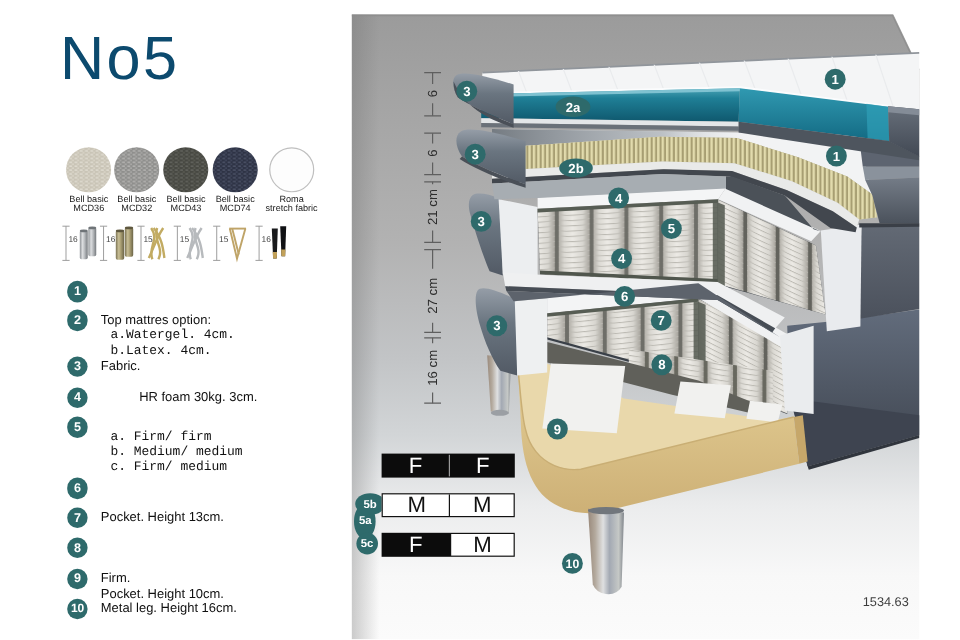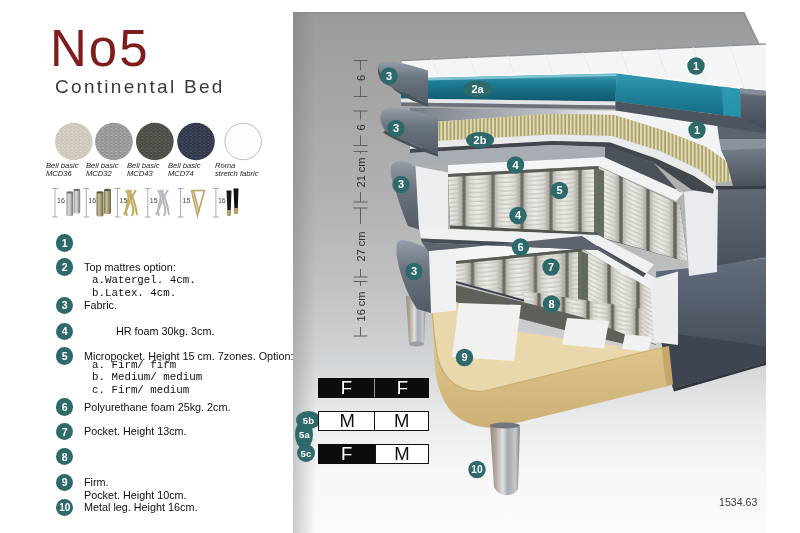--- a/index.html
+++ b/index.html
@@ -5,30 +5,29 @@
   html,body{margin:0;padding:0;}
   body{width:800px;height:533px;overflow:hidden;background:#ffffff;
        font-family:"Liberation Sans", sans-serif;}
   #stage{position:relative;width:800px;height:533px;}
   .abs{position:absolute;}
   #rightbg{left:293px;top:0;width:507px;height:533px;background:#ffffff;}
   .circ{position:absolute;background:#2e6a6b;border-radius:50%;color:#fff;
         font-weight:bold;display:flex;align-items:center;justify-content:center;}
   .li{position:absolute;left:84px;font-size:10.8px;color:#101010;white-space:nowrap;}
   .sub{left:92px;font-family:Liberation Mono, monospace;}
-  .swl{position:absolute;font-size:7.6px;color:#1a1a1a;line-height:8.2px;font-style:italic;}
+  .swl{position:absolute;font-size:7.6px;color:#1a1a1a;text-align:center;line-height:8.2px;}
   .legn{position:absolute;font-size:7px;color:#444;}
 </style>
 </head>
 <body>
 <div id="stage">
   <div id="rightbg" class="abs"></div>
 
-  <div class="abs" style="left:50px;top:19px;font-size:51px;color:#7f1d1d;letter-spacing:2px;">No5</div>
-  <div class="abs" style="left:55px;top:76px;font-size:19px;color:#3a3a3a;letter-spacing:2.3px;">Continental Bed</div>
+  <div class="abs" style="left:50px;top:19px;font-size:51px;color:#0c4a6e;letter-spacing:2px;">No5</div>
 
   <svg class="abs" style="left:0;top:0" width="293" height="533" viewBox="0 0 293 533">
     <defs>
       <pattern id="w1" width="4.4" height="3.2" patternUnits="userSpaceOnUse">
         <rect width="4.4" height="3.2" fill="#c9c4b6"></rect>
         <rect x="0.3" y="0.3" width="2.7" height="1" rx="0.5" fill="#e6e2d8"></rect>
         <rect x="2.5" y="1.9" width="2.7" height="1" rx="0.5" fill="#ddd8cc"></rect>
       </pattern>
       <pattern id="w2" width="4.4" height="3.2" patternUnits="userSpaceOnUse">
         <rect width="4.4" height="3.2" fill="#8f8f8d"></rect>
@@ -134,25 +133,23 @@
   <div class="circ" style="left:56px;top:422.9px;width:17.4px;height:17.4px;font-size:10.5px;">7</div>
   <div class="circ" style="left:56px;top:447.9px;width:17.4px;height:17.4px;font-size:10.5px;">8</div>
   <div class="circ" style="left:56px;top:473.5px;width:17.4px;height:17.4px;font-size:10.5px;">9</div>
   <div class="circ" style="left:56px;top:498.8px;width:17.4px;height:17.4px;font-size:10px;">10</div>
 
   <div class="li" style="top:260.5px;">Top mattres option:</div>
   <div class="li sub" style="top:274.3px;">a.Watergel. 4cm.</div>
   <div class="li sub" style="top:286.8px;">b.Latex. 4cm.</div>
   <div class="li" style="top:298.9px;">Fabric.</div>
   <div class="li" style="top:324.9px;padding-left:32px;">HR foam 30kg. 3cm.</div>
-  <div class="li" style="top:349.5px;">Micropocket. Height 15 cm. 7zones. Option:</div>
   <div class="li sub" style="top:358.8px;">a. Firm/ firm</div>
   <div class="li sub" style="top:371.3px;">b. Medium/ medium</div>
   <div class="li sub" style="top:383.8px;">c. Firm/ medium</div>
-  <div class="li" style="top:400.5px;">Polyurethane foam 25kg. 2cm.</div>
   <div class="li" style="top:425.1px;">Pocket. Height 13cm.</div>
   <div class="li" style="top:457px;margin-top:32px;">Pocket. Height 10cm.</div>
   <div class="li" style="top:475.7px;">Firm.</div>
   <div class="li" style="top:501px;">Metal leg. Height 16cm.</div>
 
   <svg id="bed" class="abs" style="left:293px;top:0" width="507" height="533" viewBox="293 0 507 533">
     <defs>
       <linearGradient id="sheet" x1="293" y1="0" x2="293" y2="533" gradientUnits="userSpaceOnUse">
         <stop offset="0.022" stop-color="#9b9b9b"></stop>
         <stop offset="0.19" stop-color="#a6a6a6"></stop>

